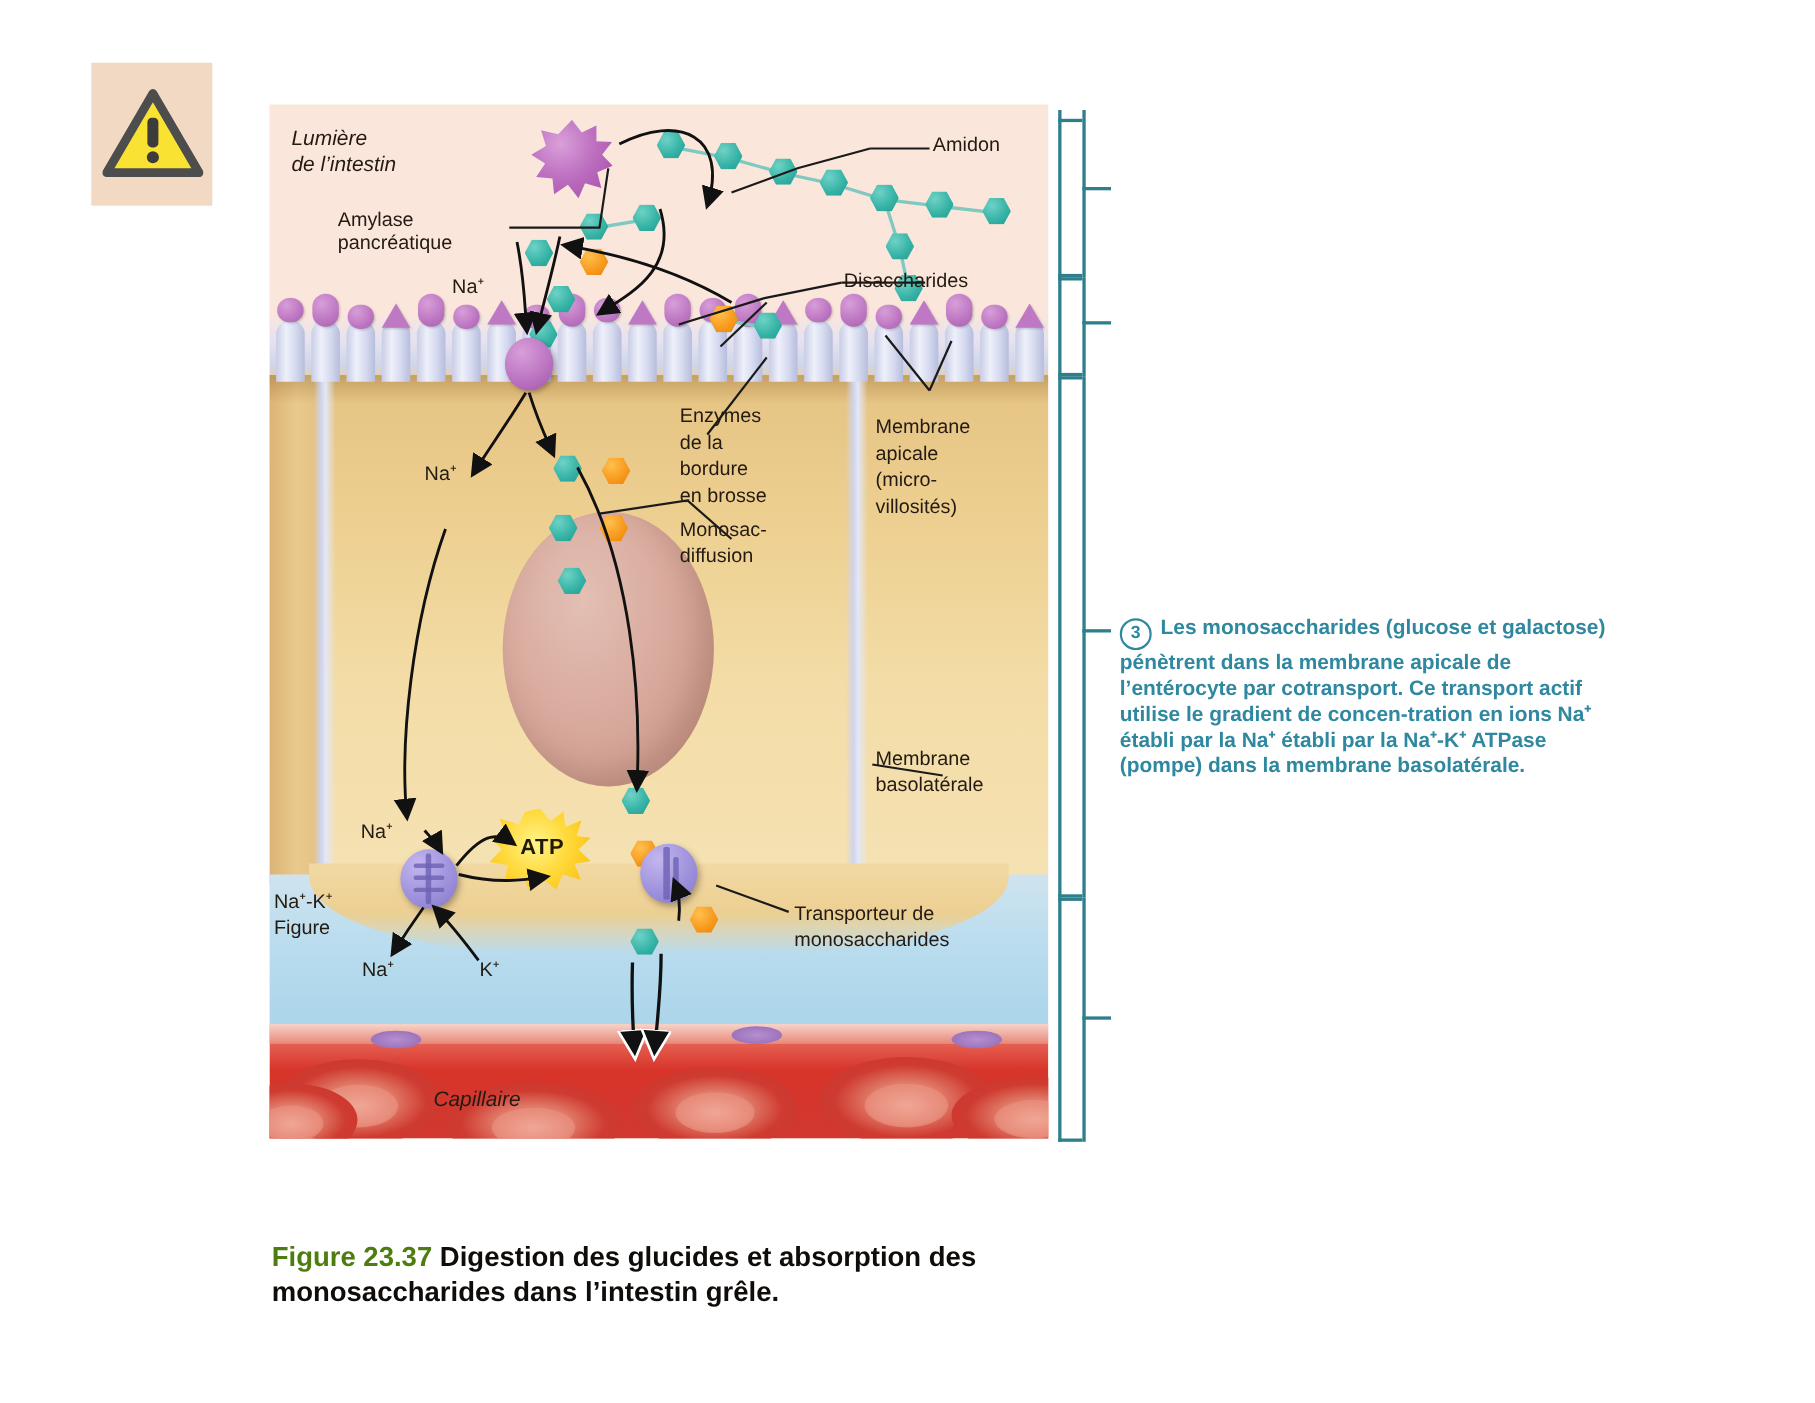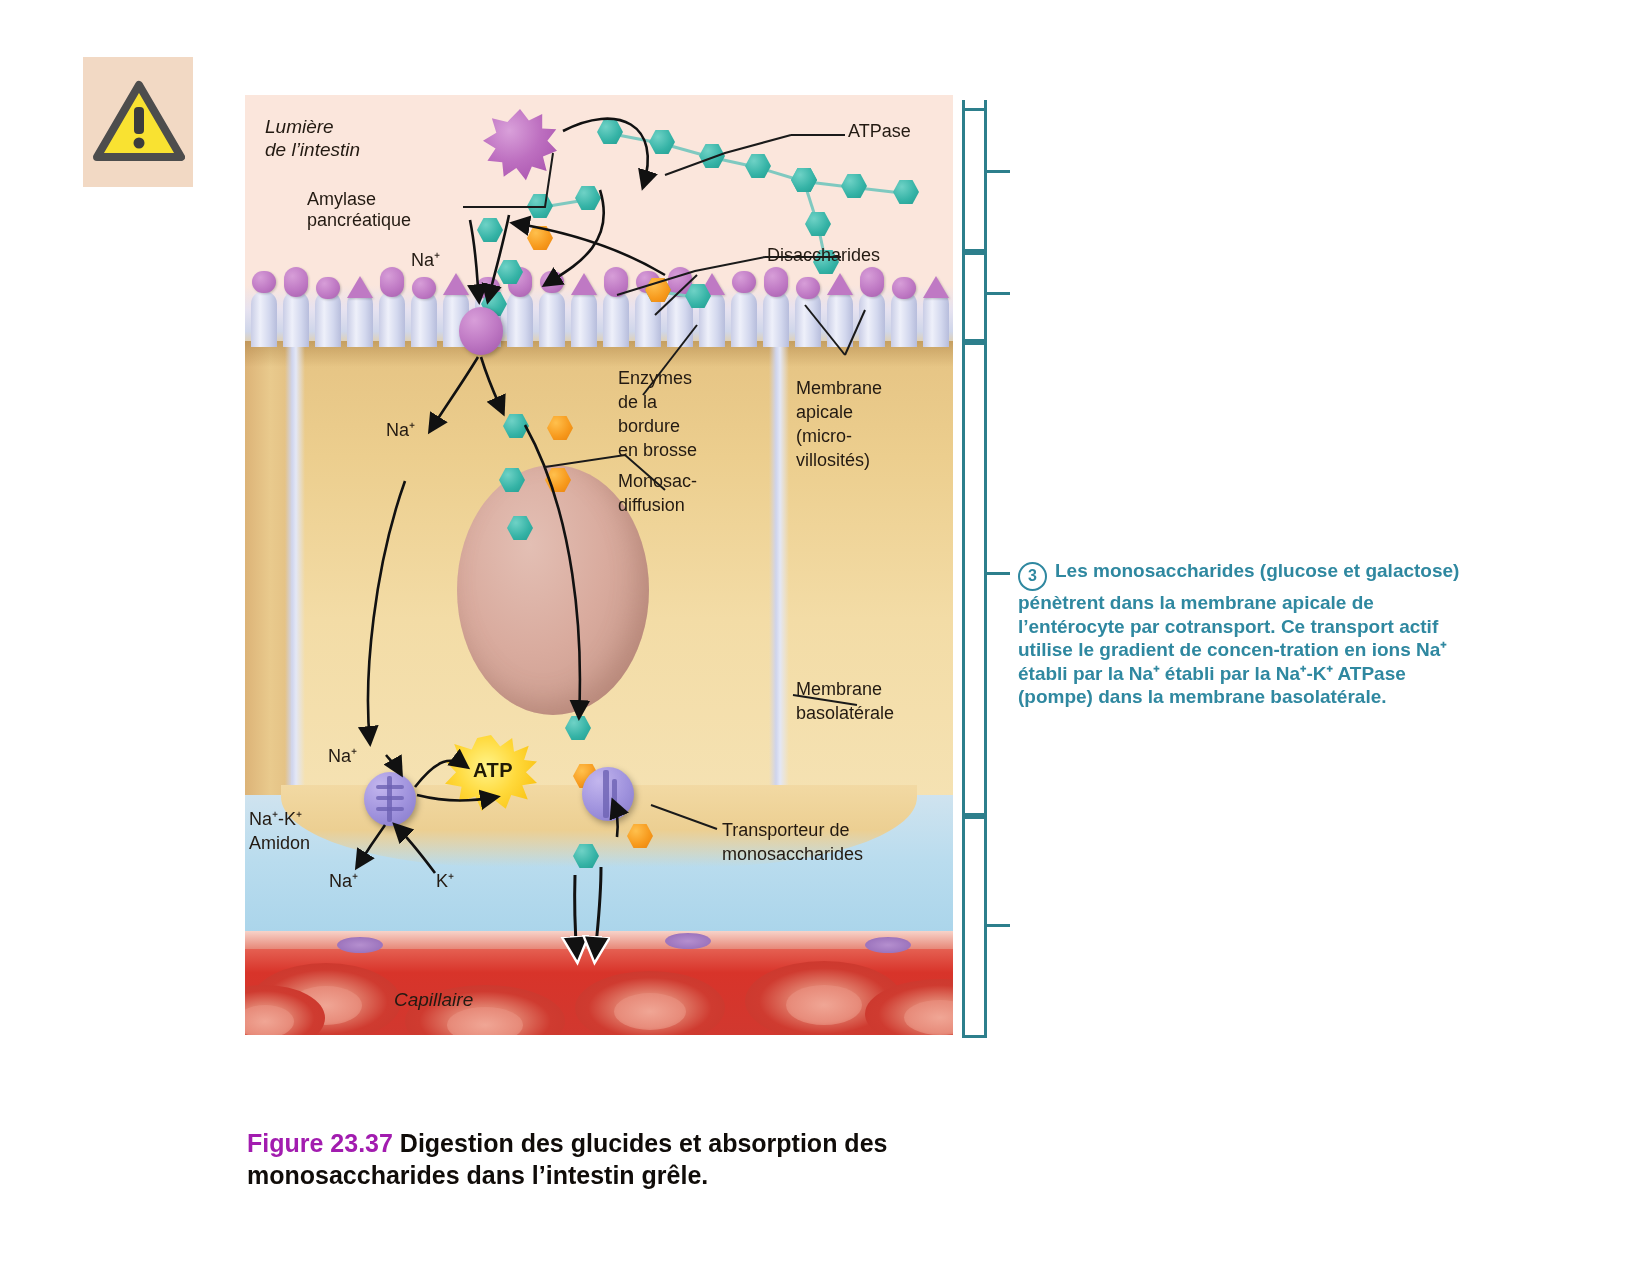--- a/index.html
+++ b/index.html
@@ -125,21 +125,21 @@
   .step{position:absolute;width:455px;color:#2f88a0;
      font:700 19px/23.5px "Liberation Sans",sans-serif;}
   .stepnum{display:inline-block;width:25px;height:25px;border:2px solid #2f88a0;
      border-radius:50%;text-align:center;line-height:23px;font-size:16px;font-weight:700;
      margin-right:8px;vertical-align:-4px;color:#2f88a0;}
   .stepbody{display:inline;}
 
   
   .caption{position:absolute;left:247px;top:1127px;width:830px;
      font:700 25px/32px "Liberation Sans",sans-serif;color:#100c09;}
-  .capnum{color:#a21caf;font-weight:700;}
+  .capnum{color:#4d7c0f;font-weight:700;}
 
   
   .arrows{position:absolute;left:0;top:0;width:708px;height:940px;pointer-events:none;}
 </style>
 </head>
 <body>
 
 <div id="stage">
 
   <div class="warn-box">
@@ -356,39 +356,39 @@
         <path d="M620,215 L600,260"></path>
         <path d="M548,600 L612,610"></path>
         <path d="M406,710 L472,734"></path>
       </g>
     </svg>
 
     <div class="lbl italic" style="left:20px;top:20px;">Lumière
 de l’intestin</div>
     <div class="lbl" style="left:62px;top:94px;text-align:left;">Amylase
 pancréatique</div>
-    <div class="lbl" style="left:603px;top:26px;">ATPase</div>
+    <div class="lbl" style="left:603px;top:26px;">Amidon</div>
     <div class="lbl" style="left:522px;top:150px;">Disaccharides</div>
     <div class="lbl" style="left:166px;top:155px;">Na⁺</div>
     <div class="lbl" style="left:141px;top:325px;">Na⁺</div>
     <div class="lbl" style="left:373px;top:271px;line-height:24px;">Enzymes
 de la
 bordure
 en brosse</div>
     <div class="lbl" style="left:373px;top:374px;line-height:24px;">Monosac-
 diffusion</div>
     <div class="lbl" style="left:551px;top:281px;line-height:24px;">Membrane
 apicale
 (micro-
 villosités)</div>
     <div class="lbl" style="left:551px;top:582px;line-height:24px;">Membrane
 basolatérale</div>
     <div class="lbl" style="left:83px;top:651px;">Na⁺</div>
     <div class="lbl" style="left:4px;top:712px;line-height:24px;">Na⁺-K⁺
-Amidon</div>
+Figure</div>
     <div class="lbl" style="left:84px;top:776px;">Na⁺</div>
     <div class="lbl" style="left:191px;top:776px;">K⁺</div>
     <div class="lbl" style="left:477px;top:723px;line-height:24px;">Transporteur de
 monosaccharides</div>
     <div class="lbl italic" style="left:149px;top:893px;">Capillaire</div>
   </div>
 
   <div id="brackets">
       <div class="br-line" style="left: 962px; top: 100px; width: 3px; height: 152px; background: rgb(45, 127, 140);"></div>
       <div class="br-line" style="left: 962px; top: 108px; width: 22px; height: 3px; background: rgb(45, 127, 140);"></div>

